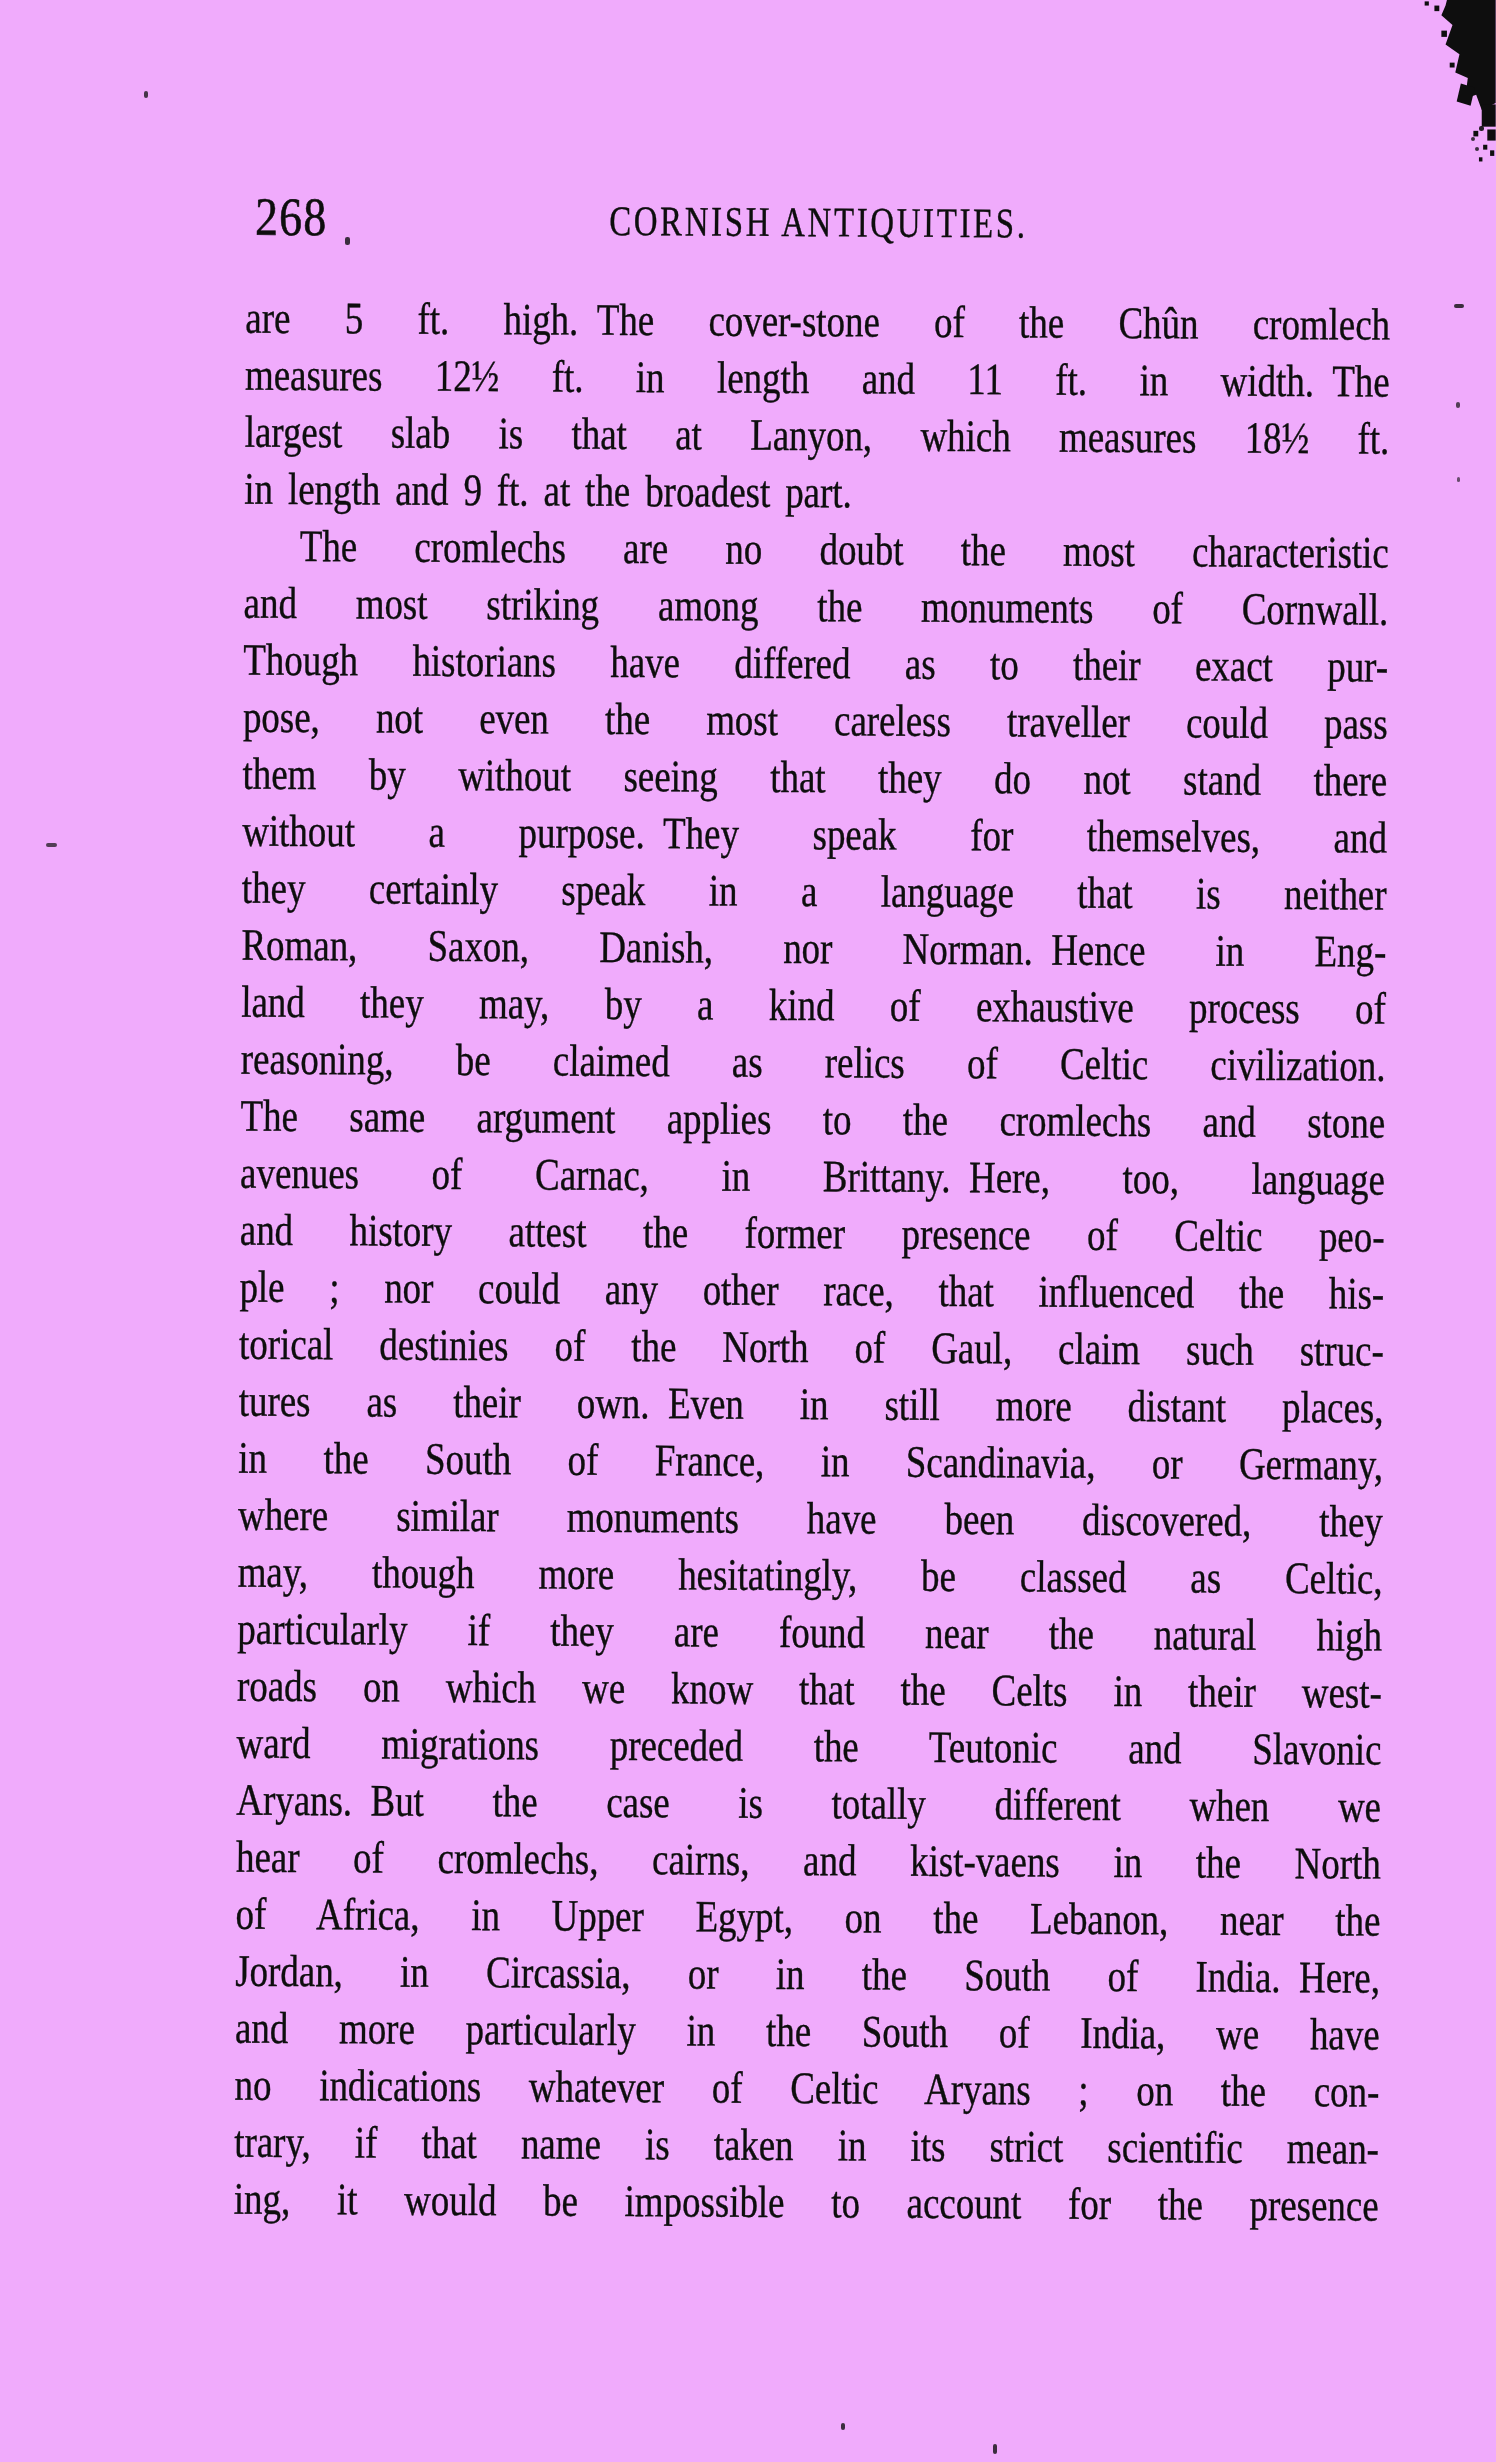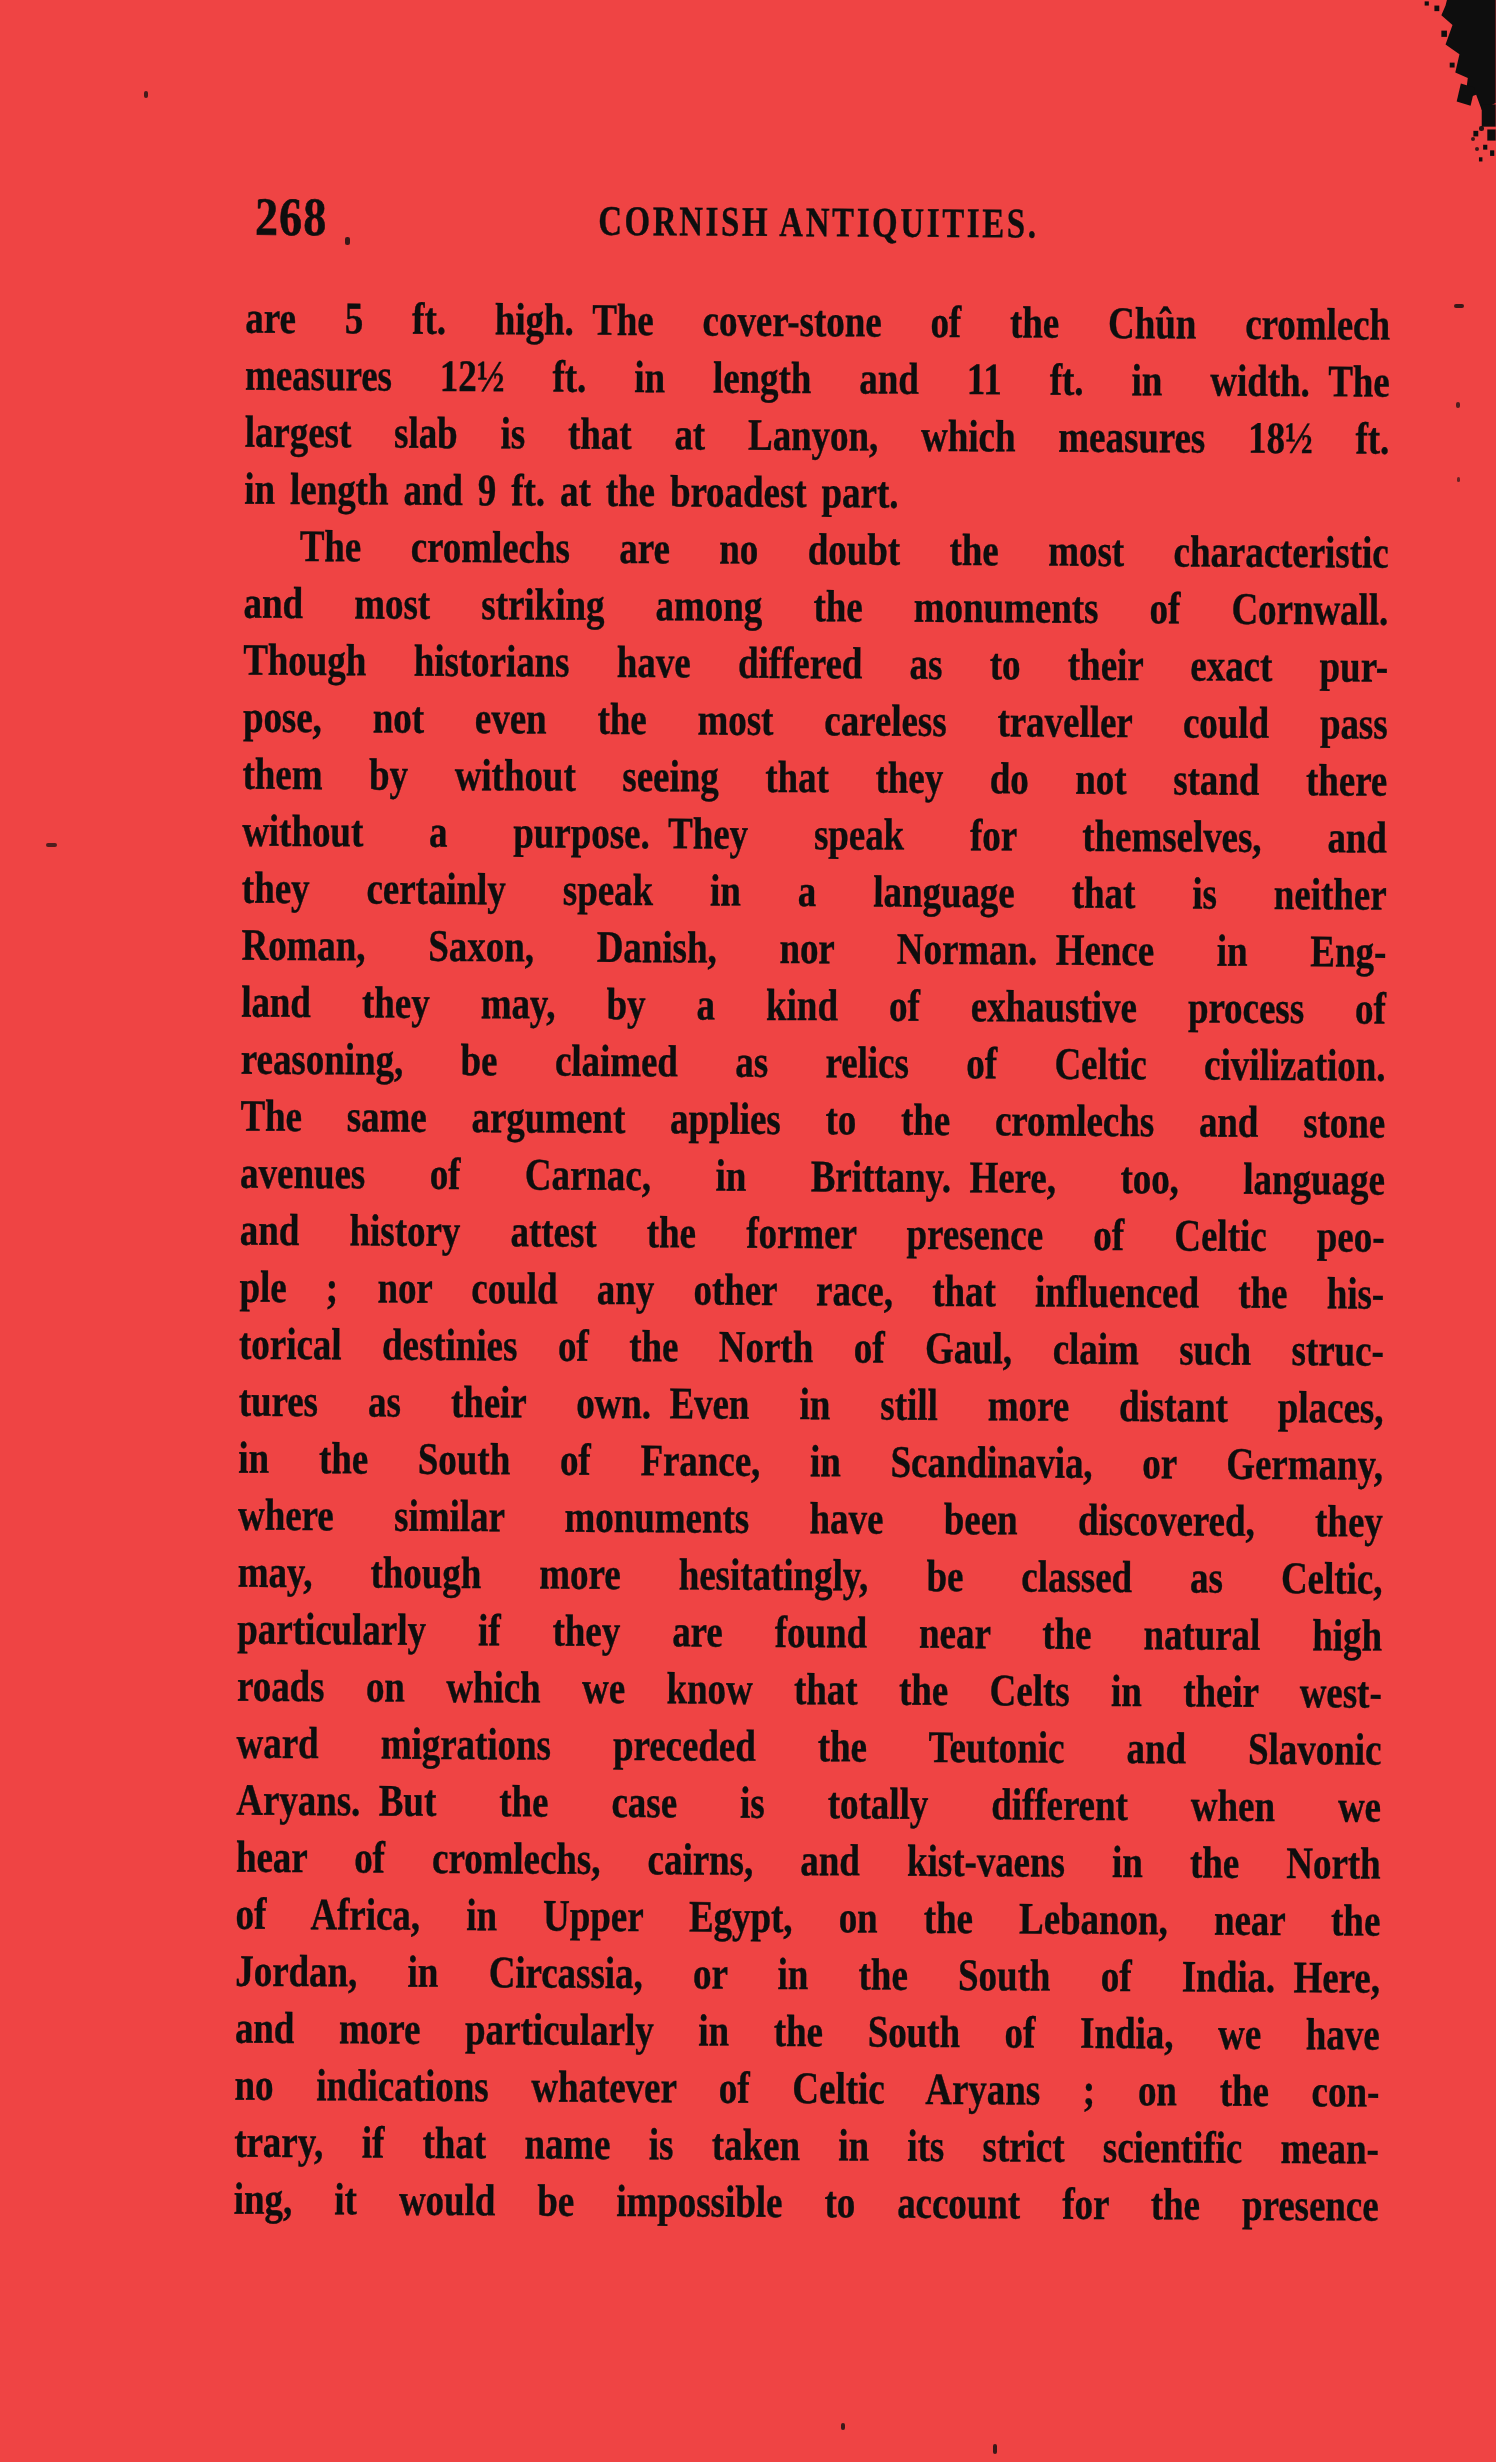--- a/index.html
+++ b/index.html
@@ -45,21 +45,21 @@
   .speck{
     position:absolute;border-radius:2.1px;
   }
   .ink-blot{
     position:absolute;top:0;right:0;
   }
 </style>
 </head>
 <body>
 
-<div class="page" style="background: #ef4444; color: rgb(14, 14, 14); font-weight: bold;">
+<div class="page" style="background: #f0abfc; color: rgb(14, 14, 14);">
 
   <svg class="ink-blot" width="119" height="174" viewBox="0 0 170 250" aria-hidden="true">
     <g fill="#0e0e0e">
       <polygon points="100,0 170,0 170,148 150,158 142,136 126,142 130,112 112,104 118,78 98,64 108,36 92,22 98,8"></polygon>
       <polygon points="120,120 140,126 134,152 114,146"></polygon>
       <rect x="150" y="150" width="20" height="32"></rect>
       <rect x="158" y="186" width="12" height="16"></rect>
       <rect x="92" y="44" width="8" height="9"></rect>
       <rect x="82" y="8" width="7" height="8"></rect>
       <rect x="68" y="2" width="6" height="6"></rect>

